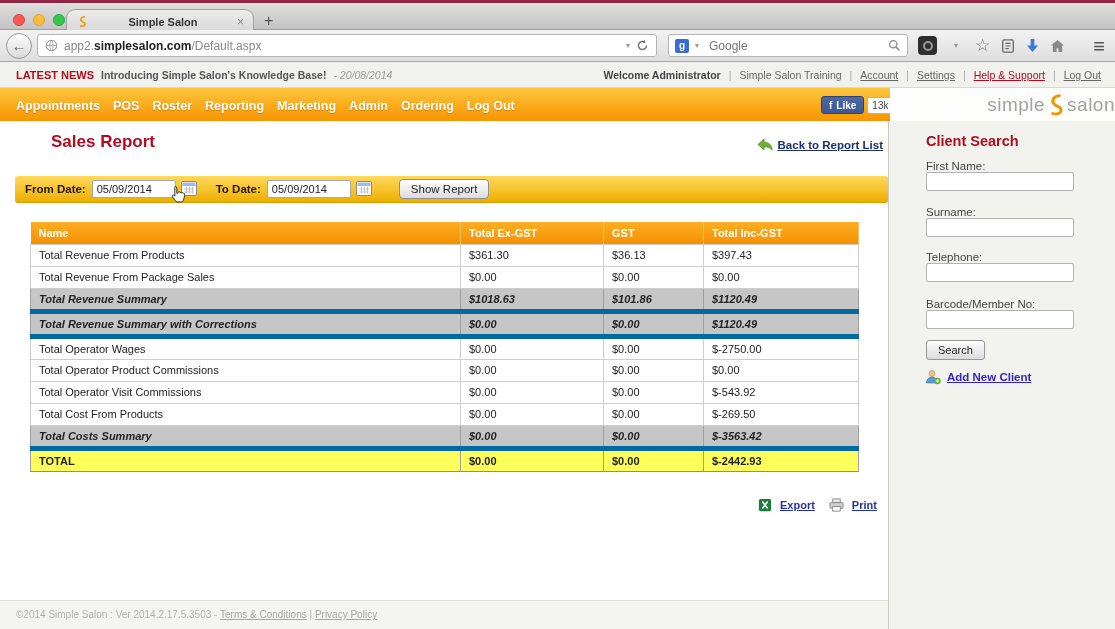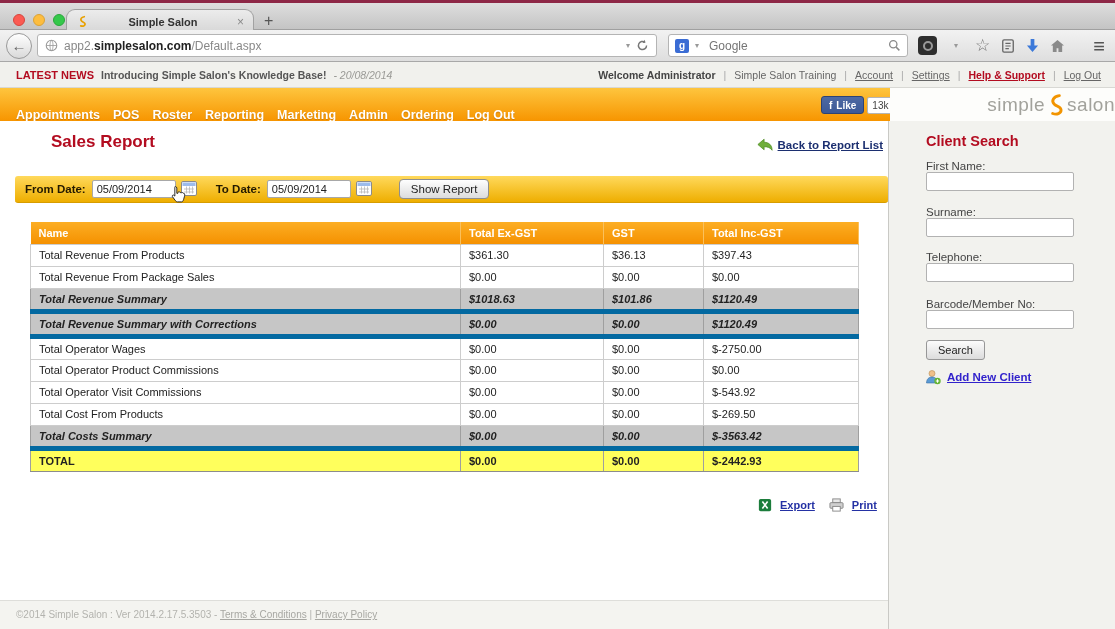--- a/index.html
+++ b/index.html
@@ -52,26 +52,26 @@
              border-bottom: 1px solid #d8d8d4; font-size: 10.5px; color: #666; }
   .news-left { position: absolute; left: 16px; top: 7px; display: flex; gap: 7px; align-items: baseline; }
   .news-label { color: #b30c20; font-weight: bold; font-size: 11px; }
   .news-headline { font-weight: bold; color: #555; }
   .news-date { font-style: italic; color: #9a9a96; }
   .news-right { position: absolute; right: 14px; top: 7px; display: flex; gap: 8px; align-items: baseline; }
   .news-right .sep { color: #aaa; }
   .welcome { font-weight: bold; color: #444; }
   .plain-link { color: #666; text-decoration: underline; }
   .nolink { color: #666; }
-  .help-link { color: #b30c20; font-weight: bold; text-decoration: underline; }
+  .help-link { color: #b30c20; font-weight: normal; text-decoration: underline; }
 
   
   .navbar { position: absolute; top: 88px; left: 0; width: 890px; height: 33px;
             background: linear-gradient(#fec53e, #f79500); }
-  .nav-items { display: flex; gap: 13px; padding: 20px 0 0 16px; }
+  .nav-items { display: flex; gap: 13px; padding: 11px 0 0 16px; }
   .nav-item { color: #fff; font-size: 12.5px; font-weight: bold; text-decoration: none;
               text-shadow: 0 1px 1px rgba(170,95,0,.55); }
   .fb-wrap { position: absolute; left: 821px; top: 8px; display: flex; align-items: center; }
   .fb-btn { background: linear-gradient(#4e69a2,#3b5998); height: 18px; border-radius: 3px; color: #fff;
             font-size: 10px; font-weight: bold; padding: 3px 7px; display: flex; gap: 4px; align-items: center;
             border: 1px solid #2d4373; }
   .fb-count { background: #fff; border: 1px solid #b5b5b5; font-size: 10px; color: #444; padding: 2px 4px;
               margin-left: 3px; border-radius: 2px; }
   .logo-area { position: absolute; top: 88px; left: 890px; width: 225px; height: 33px; background: #fdfdfb;
                display: flex; align-items: center; justify-content: flex-end; }

